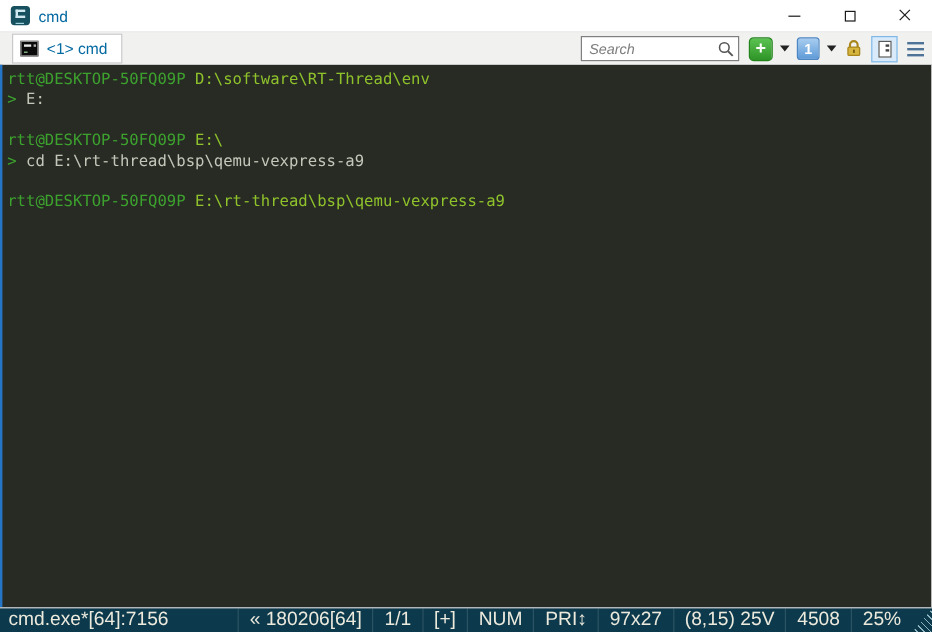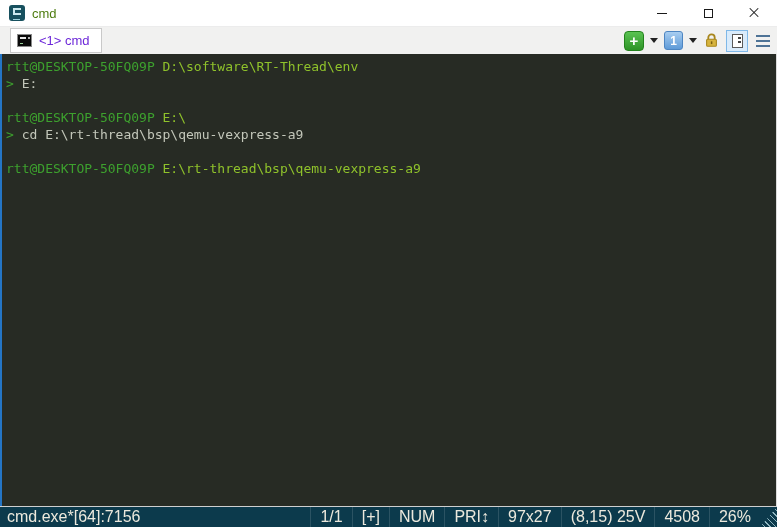--- a/index.html
+++ b/index.html
@@ -12,33 +12,33 @@
   body{width:777px;height:527px;overflow:hidden;background:#fff;
        font-family:"Liberation Sans",sans-serif;}
   .window{width:777px;height:527px;display:flex;flex-direction:column;}
 
   
   .titlebar{height:26px;display:flex;align-items:center;background:#fff;padding-left:9px;flex:0 0 auto;}
   .app-icon{width:16px;height:16px;background:#17505e;border-radius:3px;position:relative;margin-right:7px;flex:0 0 auto;}
   .app-glyph{position:absolute;top:3px;left:4px;width:8px;height:7px;
              border-left:2px solid #cde9ef;border-top:2px solid #cde9ef;border-bottom:2px solid #cde9ef;}
   .app-underline{position:absolute;left:4px;bottom:1px;width:7px;height:1px;background:#9fd3de;}
-  .title{font-size:13px;color:#4d7c0f;}
+  .title{font-size:13px;color:#0369a1;}
   .win-controls{margin-left:auto;display:flex;height:100%;}
   .win-btn{width:46px;height:26px;display:flex;align-items:center;justify-content:center;background:none;border:none;cursor:default;}
   .glyph-min{width:10px;height:1px;background:#1a1a1a;}
   .glyph-max{width:9px;height:9px;border:1px solid #1a1a1a;background:transparent;}
   .glyph-close{position:relative;width:12px;height:12px;}
   .glyph-close i{position:absolute;left:0;top:5px;width:12px;height:1px;background:#1a1a1a;display:block;}
   .glyph-close i:first-child{transform:rotate(45deg);}
   .glyph-close i:last-child{transform:rotate(-45deg);}
 
   
   .tabbar{height:28px;background:#f1f1f0;display:flex;align-items:center;padding:0 5px 0 10px;gap:6px;flex:0 0 auto;border-top:1px solid #ececec;}
-  .tab{height:25px;background:#fff;border:1px solid #c9c9c9;display:flex;align-items:center;padding:0 11px 0 6px;gap:7px;font-size:13px;color:#6d28d9;}
+  .tab{height:25px;background:#fff;border:1px solid #c9c9c9;display:flex;align-items:center;padding:0 11px 0 6px;gap:7px;font-size:13px;color:#0369a1;}
   .cmd-icon{width:15px;height:13px;background:#0a0a0a;border:1px solid #8a8a8a;position:relative;flex:0 0 auto;}
   .cmd-mark1{position:absolute;top:2px;left:2px;width:6px;height:2px;background:#e8e8e8;}
   .cmd-mark2{position:absolute;top:2px;right:1px;width:2px;height:2px;background:#b5b5b5;}
   .cmd-mark3{position:absolute;bottom:2px;left:2px;width:3px;height:1px;background:#9ad29a;}
   .spacer{flex:1;}
   .search{width:132px;height:21px;border:1px solid #7f7f7f;background:#fff;display:flex;align-items:center;padding:0 3px 0 6px;margin-right:2px;}
   .search input{border:none;outline:none;flex:1;min-width:0;font:italic 12px "Liberation Sans",sans-serif;color:#333;background:transparent;}
   .search input::placeholder{color:#7d7d7d;font-style:italic;}
   .tb-btn{display:flex;align-items:center;justify-content:center;border:none;background:none;padding:0;cursor:default;}
   .btn-plus{width:20px;height:20px;border-radius:4px;border:1px solid #23831d;color:#fff;
@@ -106,20 +106,27 @@
     <div class="tab">
       <span class="cmd-icon">
         <span class="cmd-mark1"></span>
           <span class="cmd-mark2"></span>
           <span class="cmd-mark3"></span>
       </span>
       <span>&lt;1&gt; cmd</span>
     </div>
     <div class="spacer"></div>
 
+    <div class="search">
+      <input type="text" placeholder="Search" style="">
+      <svg width="14" height="14" viewBox="0 0 14 14">
+        <circle cx="5.6" cy="5.6" r="4" fill="none" stroke="#555" stroke-width="1.3"></circle>
+        <line x1="8.7" y1="8.7" x2="12.6" y2="12.6" stroke="#555" stroke-width="1.5"></line>
+      </svg>
+    </div>
 
     <button class="tb-btn btn-plus">+</button>
     <button class="tb-btn">
       <span class="caret"></span>
     </button>
     <button class="tb-btn btn-one">1</button>
     <button class="tb-btn">
       <span class="caret"></span>
     </button>
     <button class="tb-btn">
@@ -150,25 +157,26 @@
       <div class="term-line">&nbsp;</div>
       <div class="term-line"><span class="seg-green">rtt@DESKTOP-50FQ09P </span><span class="seg-lime">E:\</span></div>
       <div class="term-line"><span class="seg-green">&gt; </span><span class="seg-fg">cd E:\rt-thread\bsp\qemu-vexpress-a9</span></div>
       <div class="term-line">&nbsp;</div>
       <div class="term-line"><span class="seg-green">rtt@DESKTOP-50FQ09P </span><span class="seg-lime">E:\rt-thread\bsp\qemu-vexpress-a9</span></div>
     </div>
 
   <div class="statusbar">
     <span class="status-left">cmd.exe*[64]:7156</span>
     <div class="status-segs">
+        <span class="status-seg">« 180206[64]</span>
         <span class="status-seg">1/1</span>
         <span class="status-seg">[+]</span>
         <span class="status-seg">NUM</span>
         <span class="status-seg">PRI↕</span>
         <span class="status-seg">97x27</span>
         <span class="status-seg">(8,15) 25V</span>
         <span class="status-seg">4508</span>
-        <span class="status-seg">26%</span>
+        <span class="status-seg">25%</span>
       </div>
     <div class="grip"></div>
   </div>
 
 </div>
 
 </body></html>

